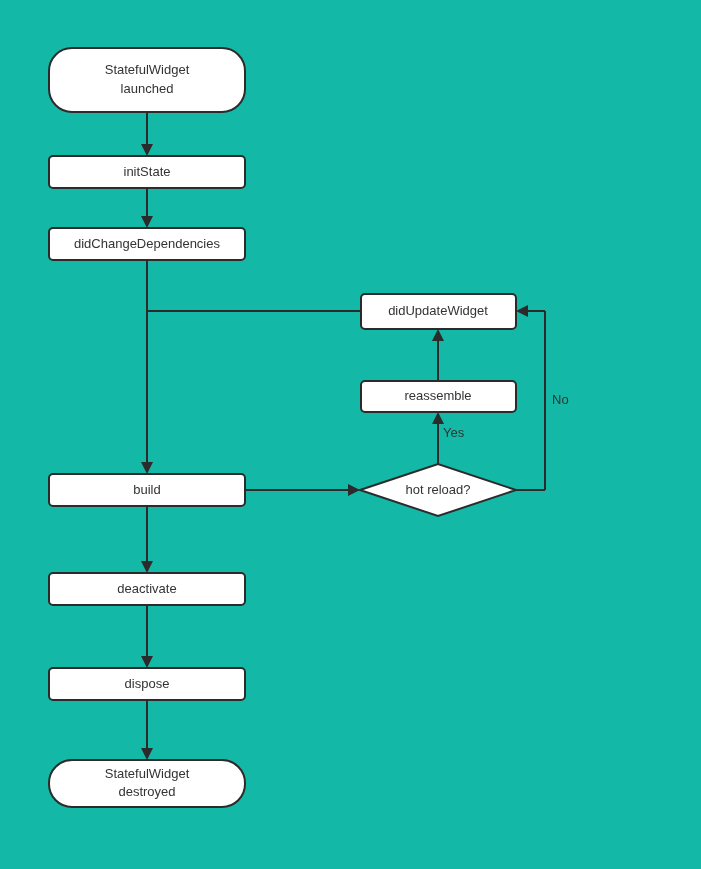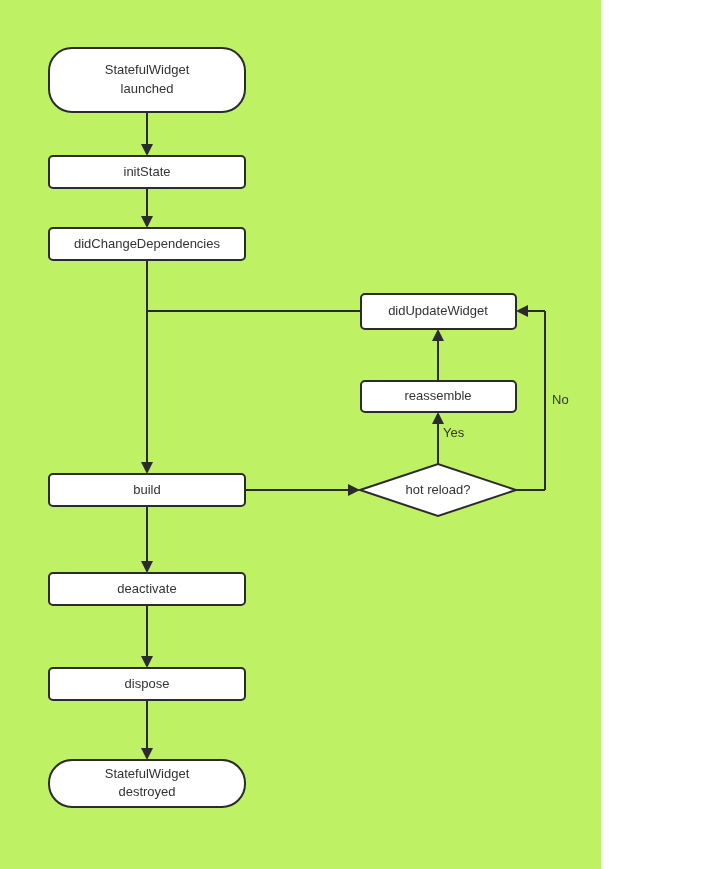--- a/index.html
+++ b/index.html
@@ -8,23 +8,23 @@
     background: #ffffff;
   }
   body {
     width: 701px;
     height: 869px;
     font-family: "Liberation Sans", "DejaVu Sans", sans-serif;
     overflow: hidden;
   }
   #diagram-root {
     position: relative;
-    width: 601px;
+    width: 701px;
     height: 869px;
-    background: #bef264;
+    background: #14b8a6;
   }
   #flow-svg {
     position: absolute;
     top: 0;
     left: 0;
     width: 701px;
     height: 869px;
     display: block;
   }
   .node-shape {

